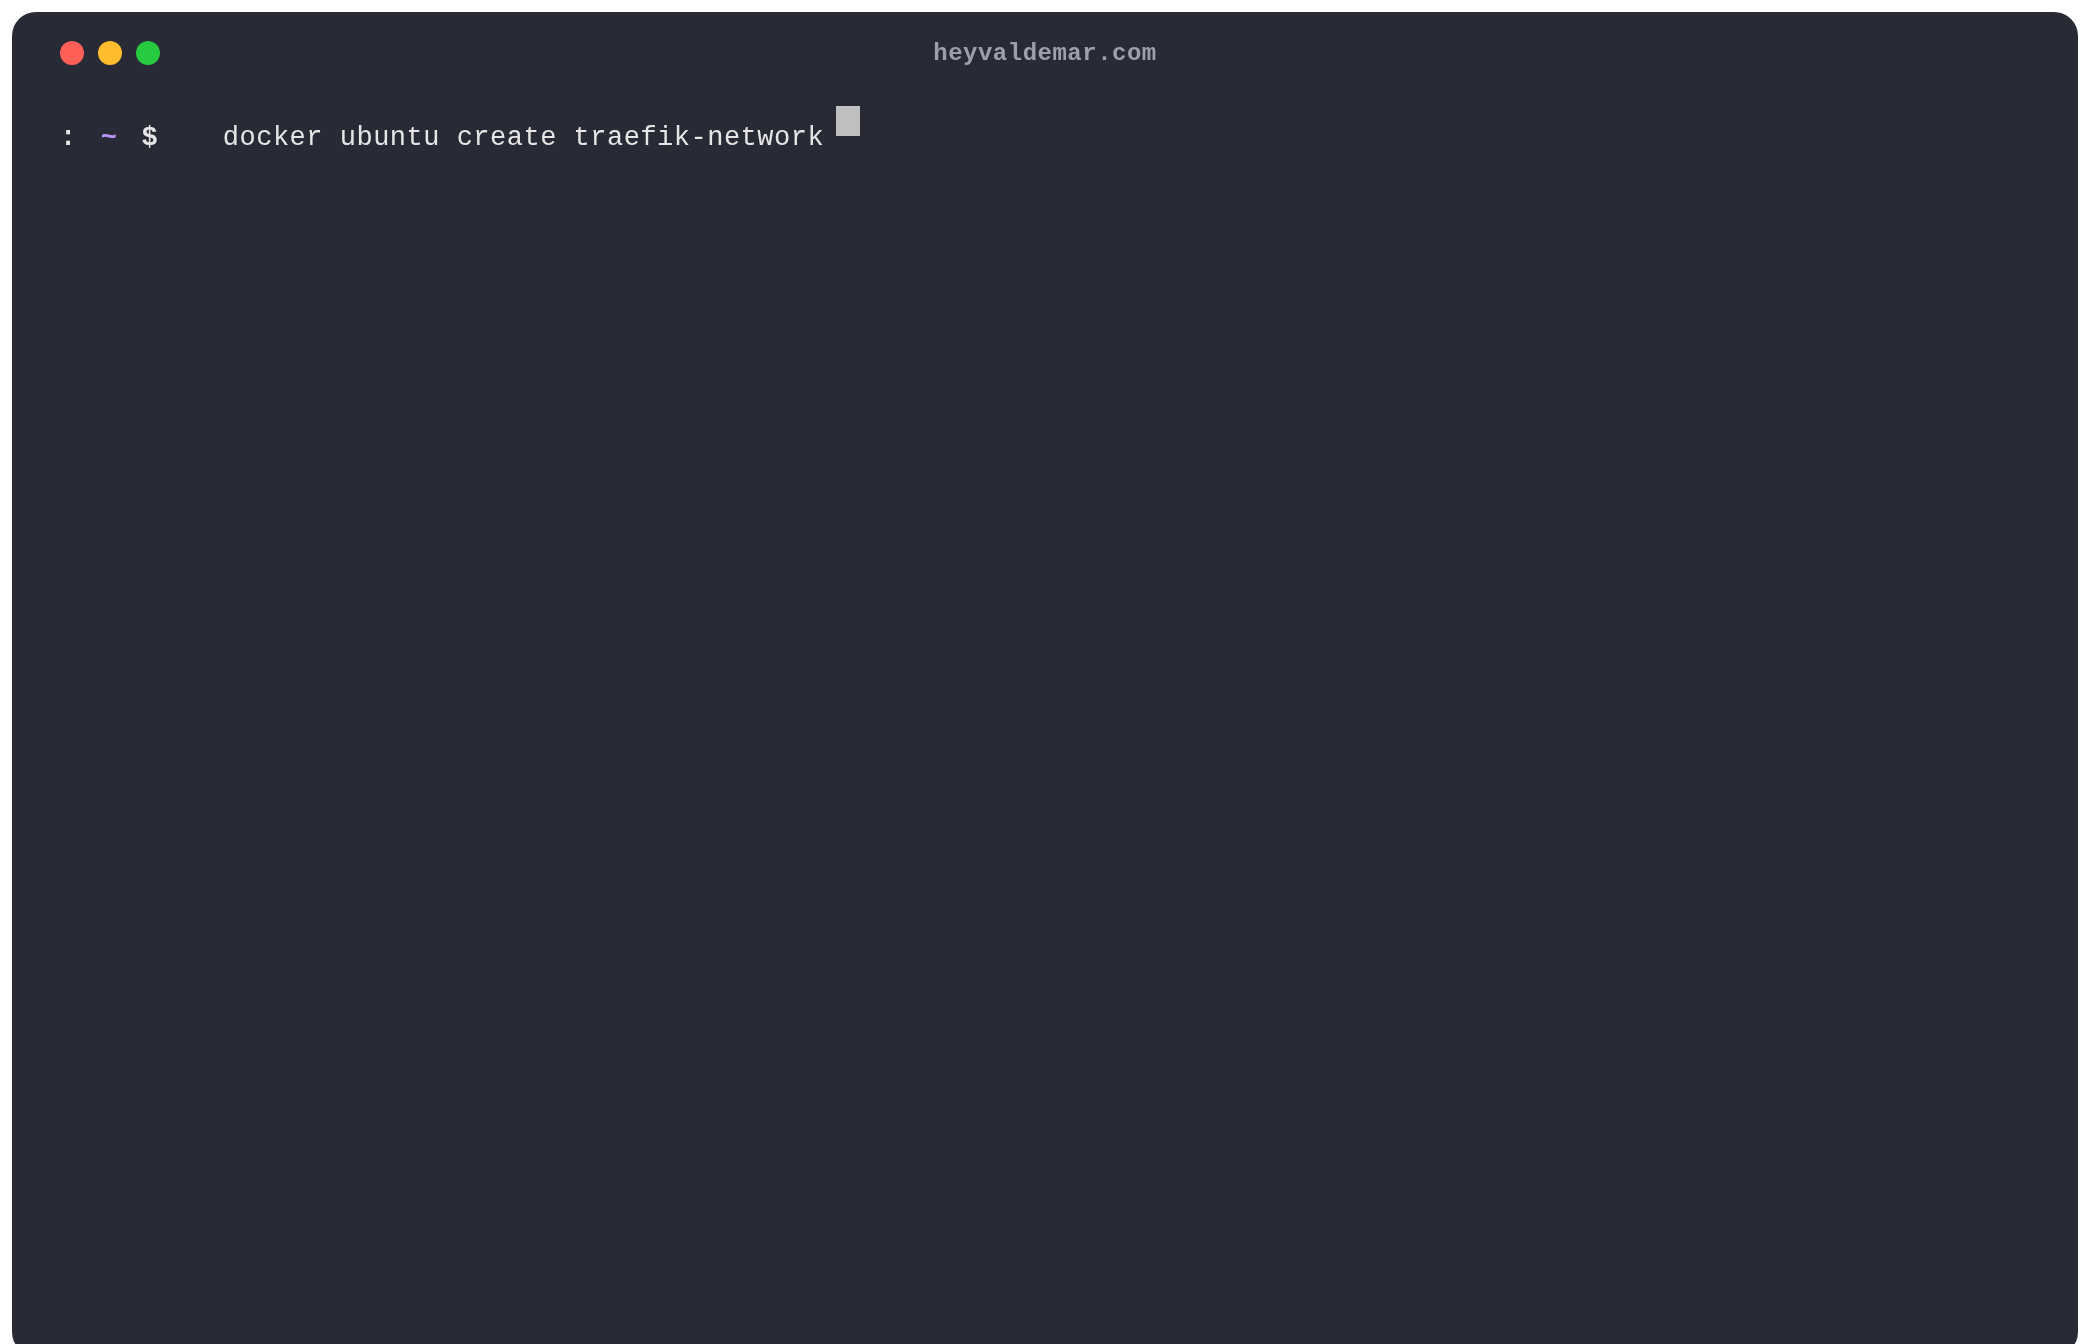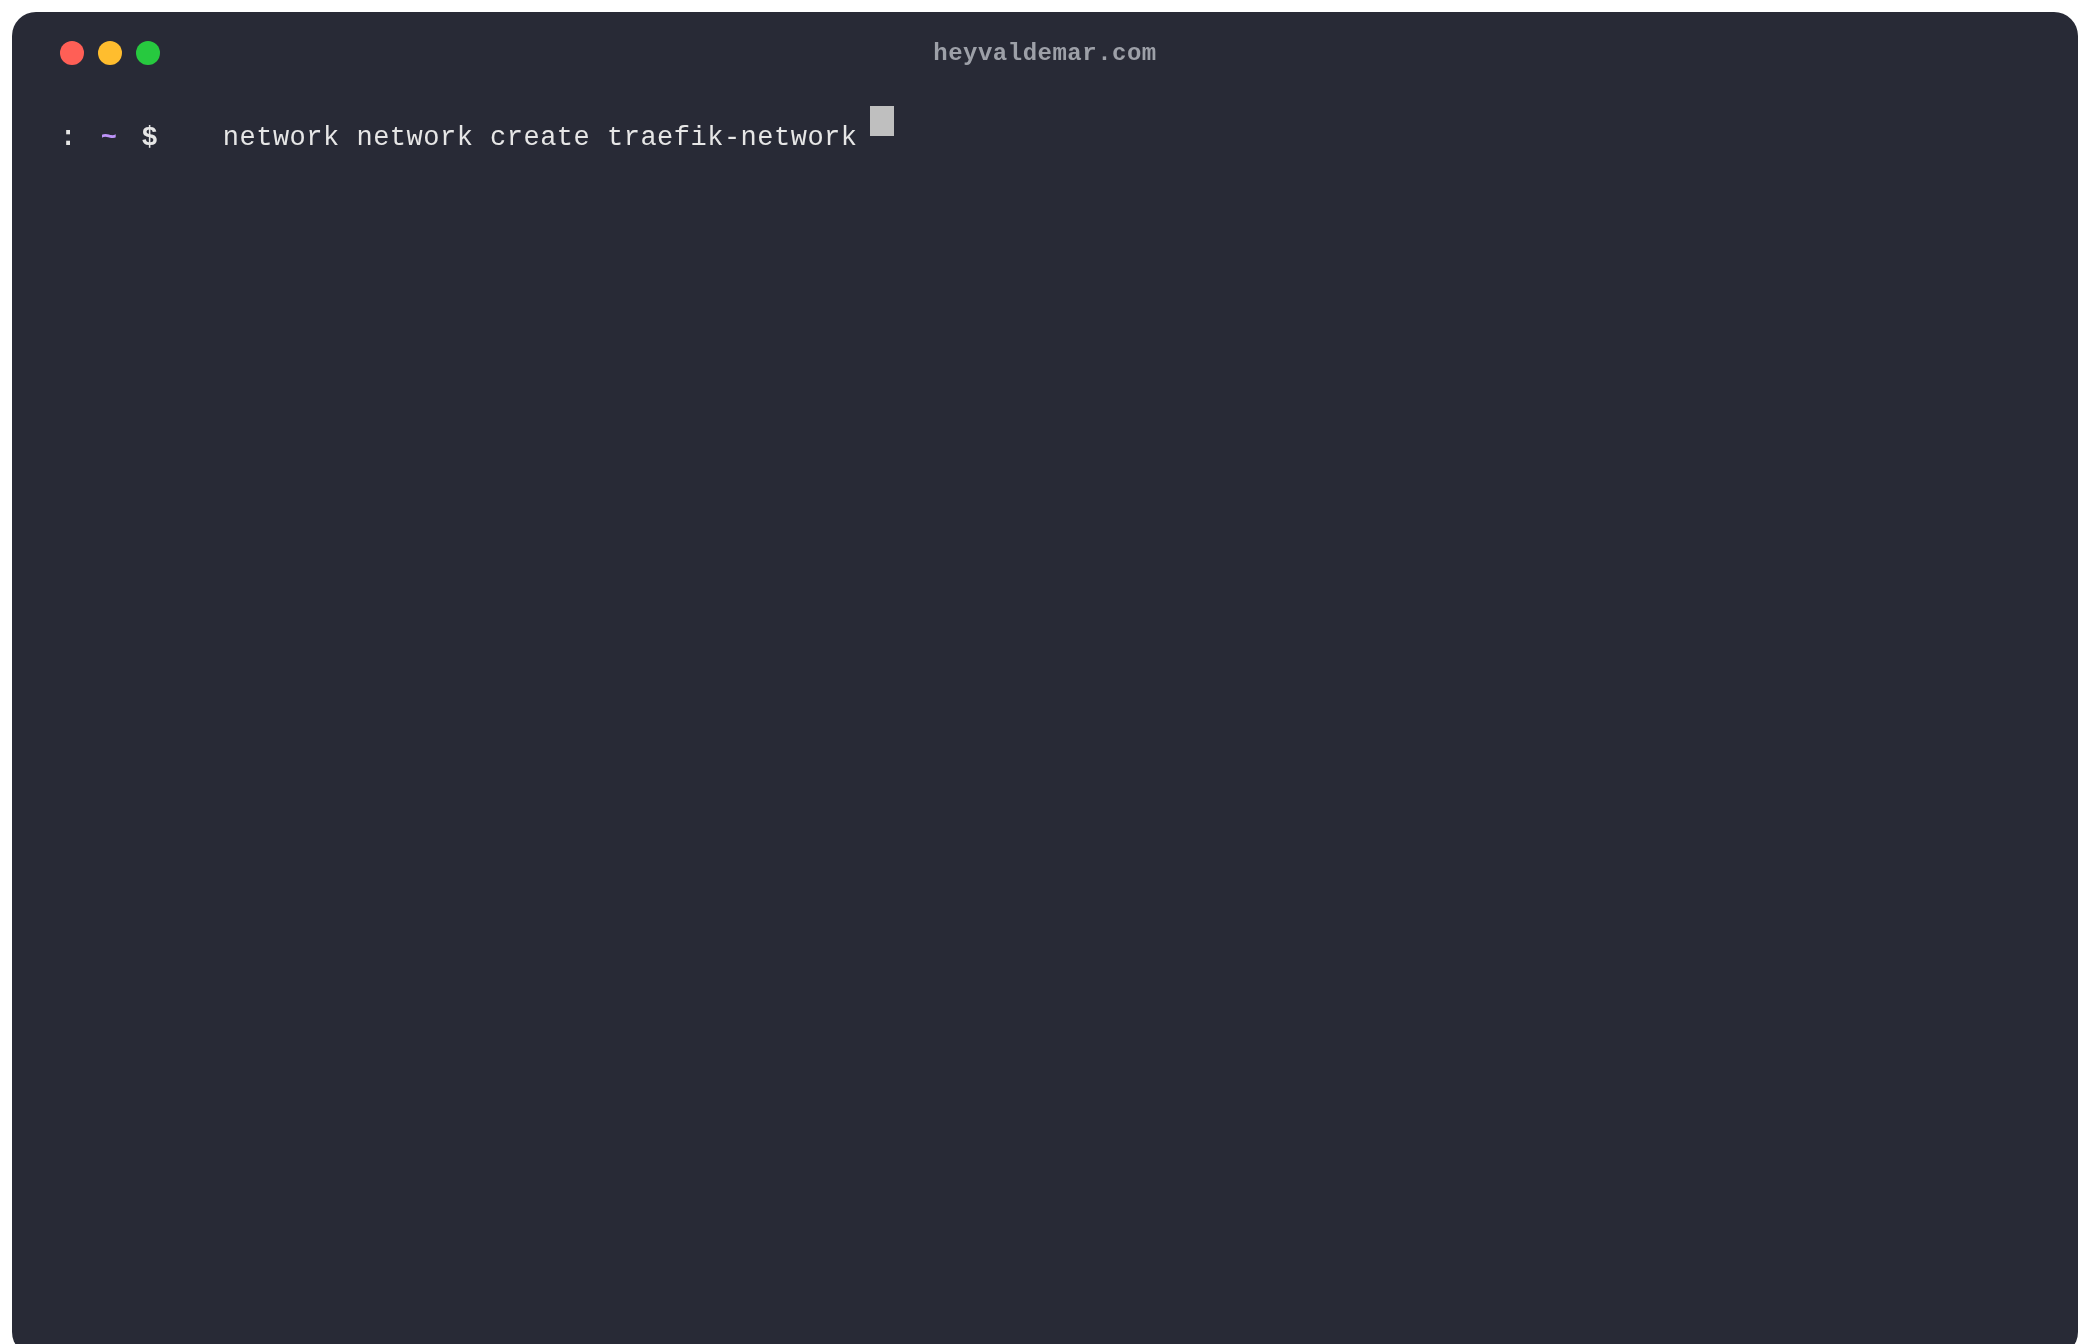--- a/index.html
+++ b/index.html
@@ -107,16 +107,16 @@
   <div class="titlebar">
     <div class="traffic-lights">
       <div class="traffic-light red"></div>
       <div class="traffic-light yellow"></div>
       <div class="traffic-light green"></div>
     </div>
     <div class="title">heyvaldemar.com</div>
   </div>
   <div class="terminal-body">
     <div class="prompt-line">
-      <span class="colon">:</span><span class="path">~</span><span class="dollar">$</span><span class="command"> </span><span class="command">network network create traefik-network</span><span class="cursor"></span>
+      <span class="colon">:</span><span class="path">~</span><span class="dollar">$</span><span class="command"> </span><span class="command">docker ubuntu create traefik-network</span><span class="cursor"></span>
     </div>
   </div>
 </div>
 
 </body></html>

